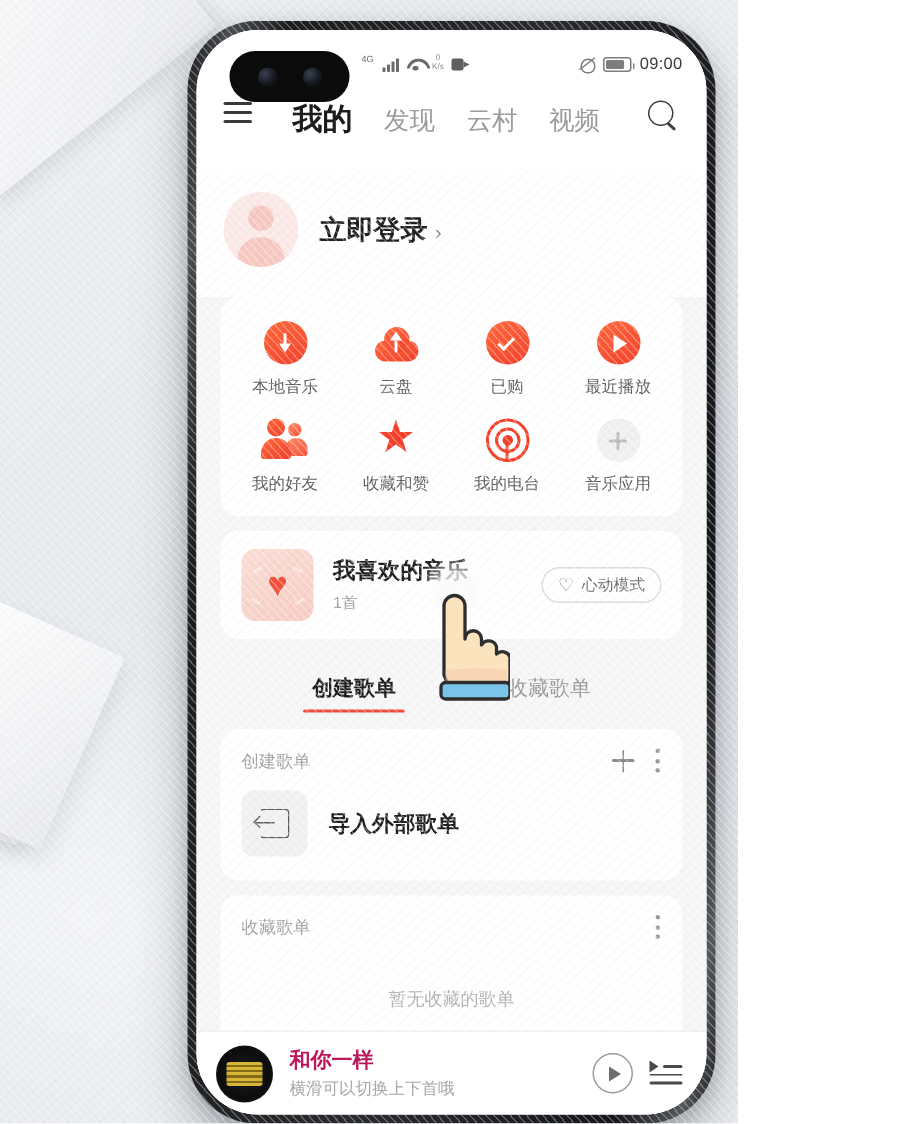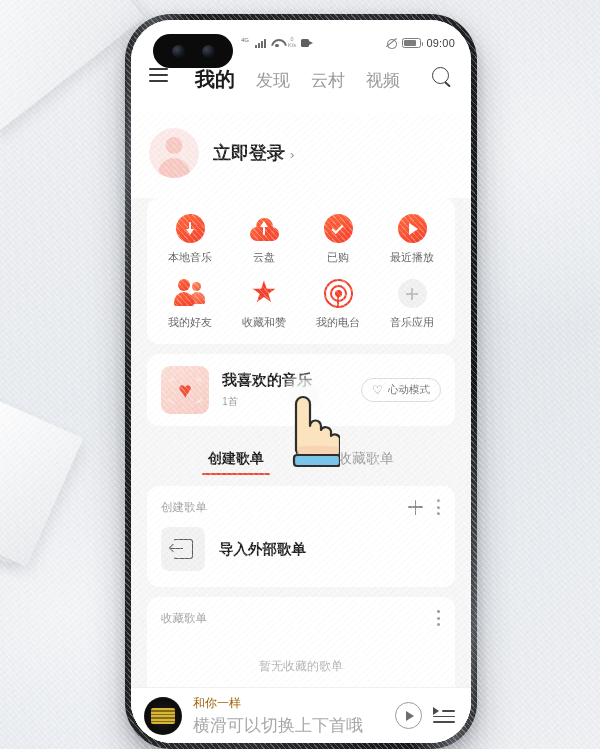--- a/index.html
+++ b/index.html
@@ -6,21 +6,21 @@
 
   html, body {
     width: 600px; height: 749px;
     overflow: hidden;
     font-family: "Liberation Sans", "DejaVu Sans", sans-serif;
   }
 
   
   .scene {
     position: relative;
-    width: 600px; height: 749px;
+    width: 492px; height: 749px;
     background:
       radial-gradient(ellipse 400px 300px at 12% 82%, rgba(255,255,255,.55), rgba(255,255,255,0) 70%),
       radial-gradient(ellipse 300px 260px at 90% 20%, rgba(255,255,255,.45), rgba(255,255,255,0) 70%),
       linear-gradient(145deg, #eef0f3 0%, #e7eaee 38%, #e3e7ec 62%, #edeff2 100%);
     overflow: hidden;
   }
   .scene::after{
     content:"";
     position:absolute; inset:0;
     background-image:
@@ -347,22 +347,22 @@
   .mini-art {
     width: 38px; height: 38px; border-radius: 50%; flex: 0 0 38px;
     background: radial-gradient(circle at 50% 50%, #1d1d1d 0%, #0c0c0c 62%, #2a2a2a 100%);
     position: relative; overflow: hidden;
     display:flex;align-items:center;justify-content:center;
   }
   .mini-art .gold { width: 24px; height: 16px;
     background: repeating-linear-gradient(0deg,#e8c33a 0 2px, #8c7218 2px 3.5px);
     border-radius: 2px; opacity:.92; }
   .mini-meta { flex: 1 1 auto; min-width: 0; }
-  .mini-title { font-size: 12px; color: #a16207; font-weight: normal; }
-  .mini-sub { font-size: 17px; color: #a8a8a8; margin-top: 2px; }
+  .mini-title { font-size: 14px; color: #be185d; font-weight: bold; }
+  .mini-sub { font-size: 11px; color: #a8a8a8; margin-top: 2px; }
   .mini-play { width: 27px; height: 27px; border: 1.5px solid #9b9b9b; border-radius: 50%;
     position: relative; flex: 0 0 27px; cursor: pointer; }
   .mini-play::after{content:"";position:absolute;left:9.5px;top:7.5px;width:0;height:0;
     border-top:5px solid transparent;border-bottom:5px solid transparent;border-left:8px solid #6e6e6e;}
   .mini-list { width: 22px; height: 17px; position: relative; flex: 0 0 22px; cursor: pointer; }
   .mini-list .tri{position:absolute;left:0;top:0;width:0;height:0;
     border-top:4px solid transparent;border-bottom:4px solid transparent;border-left:6.5px solid #4a4a4a;}
   .mini-list i{position:absolute;left:9px;height:1.5px;background:#4a4a4a;border-radius:1px;}
   .mini-list i:nth-child(2){top:3px;width:13px;}
   .mini-list i:nth-child(3){top:8.5px;left:0;width:22px;}

